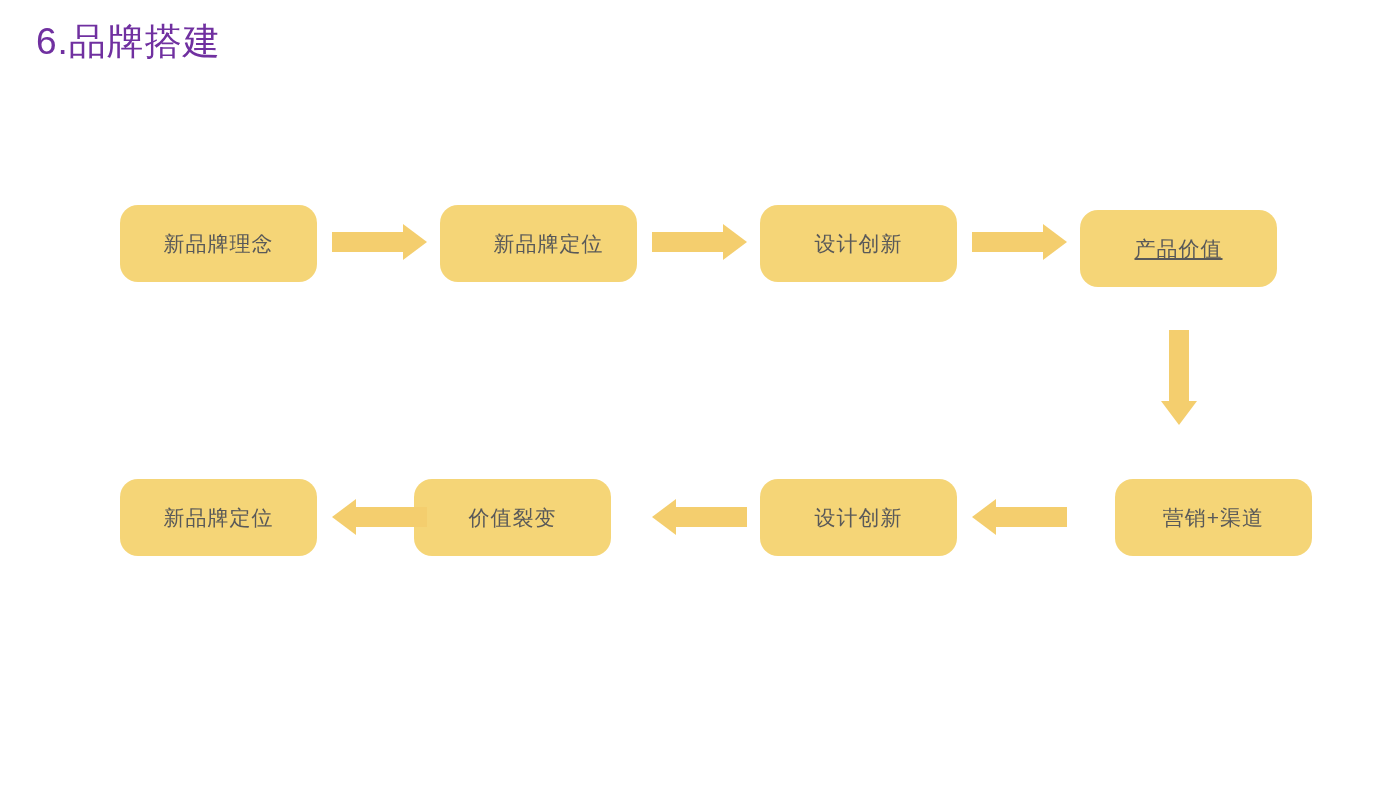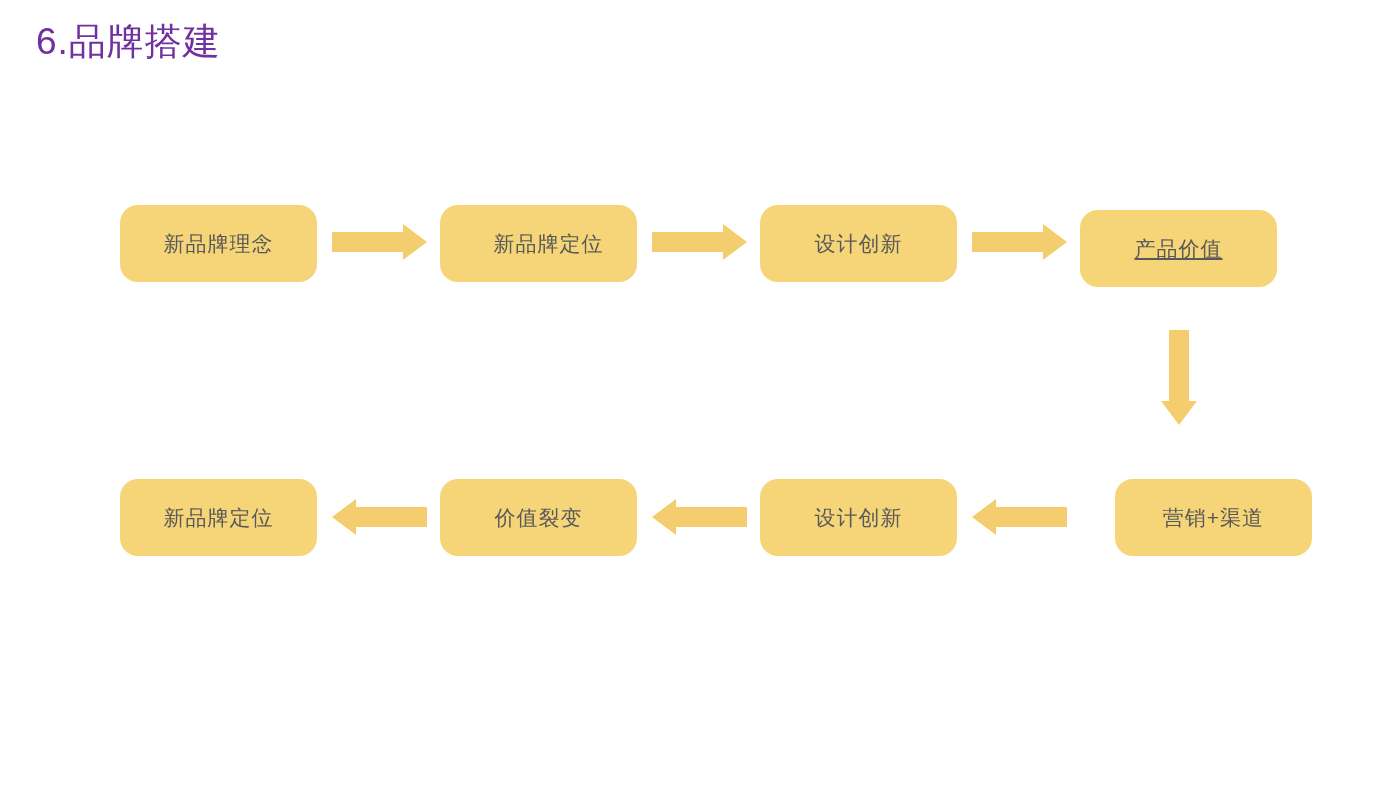--- a/index.html
+++ b/index.html
@@ -36,21 +36,21 @@
     color:var(--node-text);
     letter-spacing:1px;
   }
   
   .n1{left:120px;top:205px;}
   .n2{left:440px;top:205px;padding-left:20px;}
   .n3{left:760px;top:205px;}
   .n4{left:1080px;top:210px;text-decoration:underline;}
   
   .n5{left:120px;top:479px;}
-  .n6{left:440px;top:479px;}
+  .n6{left:414px;top:479px;}
   .n7{left:760px;top:479px;}
   .n8{left:1115px;top:479px;}
 
   .arrow{position:absolute;display:flex;align-items:center;}
   .arrow .shaft{background:var(--arrow-fill);}
   .arrow-right .shaft{width:71px;height:20px;}
   .arrow-right .head{
     width:0;height:0;
     border-top:18px solid transparent;
     border-bottom:18px solid transparent;

